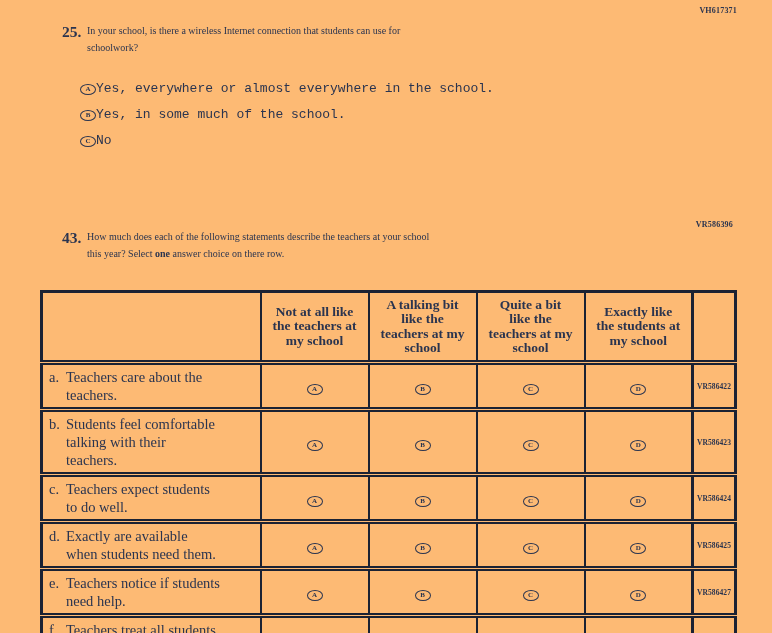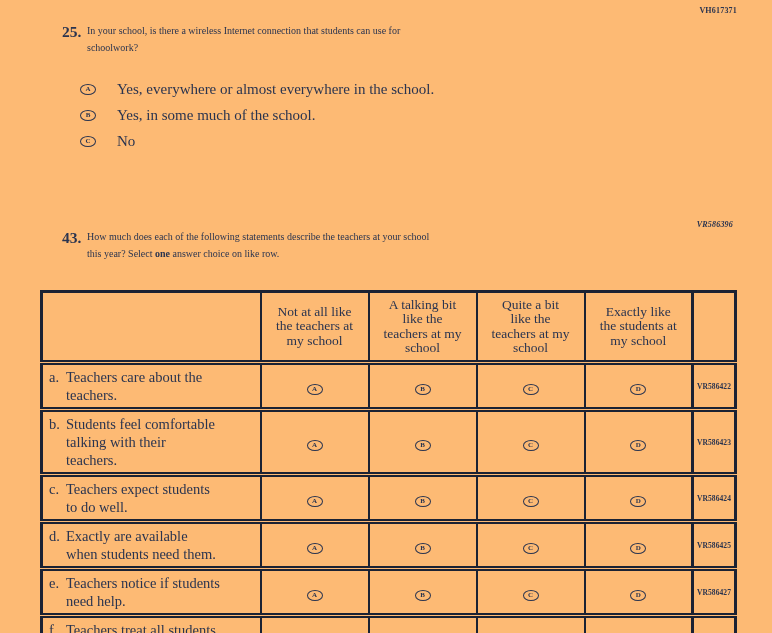--- a/index.html
+++ b/index.html
@@ -11,32 +11,32 @@
     position:relative; overflow:hidden;
   }
   .page { position:absolute; inset:0; background:#fdba74; }
 
   .item-code {
     position:absolute;
     font-size:8px; font-weight:bold; letter-spacing:.2px;
     color:var(--ink,#2a344f);
   }
   .code-q25 { top:6px; right:35px; }
-  .code-q26 { top:220px; right:39px;font-style:italic; }
+  .code-q26 { top:220px; right:39px; }
 
   .question { position:absolute; left:30px; display:flex; }
   .q25 { top:22px; width:640px; }
   .q26 { top:228px; width:660px; }
   .qnum { font-weight:bold; font-size:15.5px; width:25px; flex:0 0 25px; line-height:19px;margin-left:32px; }
   .qtext { font-size:10px; line-height:17px; white-space:pre-line; }
   .bold-inline { font-weight:bold; }
 
   .options { position:absolute; left:80px; top:80px; }
   .option { display:flex; align-items:center; height:18px; margin-bottom:8px; }
-  .option-label { font-size:15px; margin-left:21px; line-height:18px; }
+  .option-label { font-size:13px; margin-left:0; line-height:18px;font-family:Liberation Mono, monospace; }
 
   .bubble {
     display:inline-flex; align-items:center; justify-content:center;
     width:16px; height:11px; flex:0 0 16px;
     border:1px solid var(--ink,#2a344f); border-radius:50%;
     font-size:7px; font-weight:bold; line-height:1;
     color:var(--ink,#2a344f); background:transparent;
     cursor:pointer;
   }
 
@@ -47,21 +47,21 @@
   }
   col.c-stmt { width:219px; }
   col.c-opt  { width:108px; }
   col.c-code { width:43px; }
   td { border-left:2px solid var(--border,#1b2233); border-right:2px solid var(--border,#1b2233); vertical-align:middle; }
   tr.hrow { height:71px; }
   tr.brow { border-top:5px double var(--border,#1b2233); }
   td.code-cell, td.hcell-last { border-left:3px solid var(--border,#1b2233); }
 
   td.hcell {
-    font-weight:normal; font-size:13.5px; line-height:14.5px;
+    font-weight:bold; font-size:13.5px; line-height:14.5px;
     text-align:center; white-space:pre-line; padding:2px 1px;
   }
   td.stmt-cell { padding:3px 2px 3px 6px; }
   .stmt-wrap { display:flex; }
   .row-label { font-size:14.5px; line-height:18px; flex:0 0 17px; width:17px; }
   .stmt-text { font-size:14.5px; line-height:18px; white-space:pre-line; }
   td.bubble-cell { text-align:center; }
   td.code-cell {
     font-size:7.5px; font-weight:bold; text-align:center;
     letter-spacing:.1px;
@@ -99,21 +99,21 @@
       <span class="bubble">C</span>
       <span class="option-label">No</span>
     </div>
   </div>
 
   <span class="item-code code-q26">VR586396</span>
 
   <div class="question q26">
     <span class="qnum">43.</span>
     <span class="qtext"><span>How much does each of the following statements describe the teachers at your school
-this year? Select </span><span class="bold-inline">one</span><span> answer choice on like row.</span></span>
+this year? Select </span><span class="bold-inline">one</span><span> answer choice on there row.</span></span>
   </div>
 
   <table class="matrix">
     <colgroup>
       <col class="c-stmt">
         <col class="c-opt">
         <col class="c-opt">
         <col class="c-opt">
         <col class="c-opt">
         <col class="c-code">

